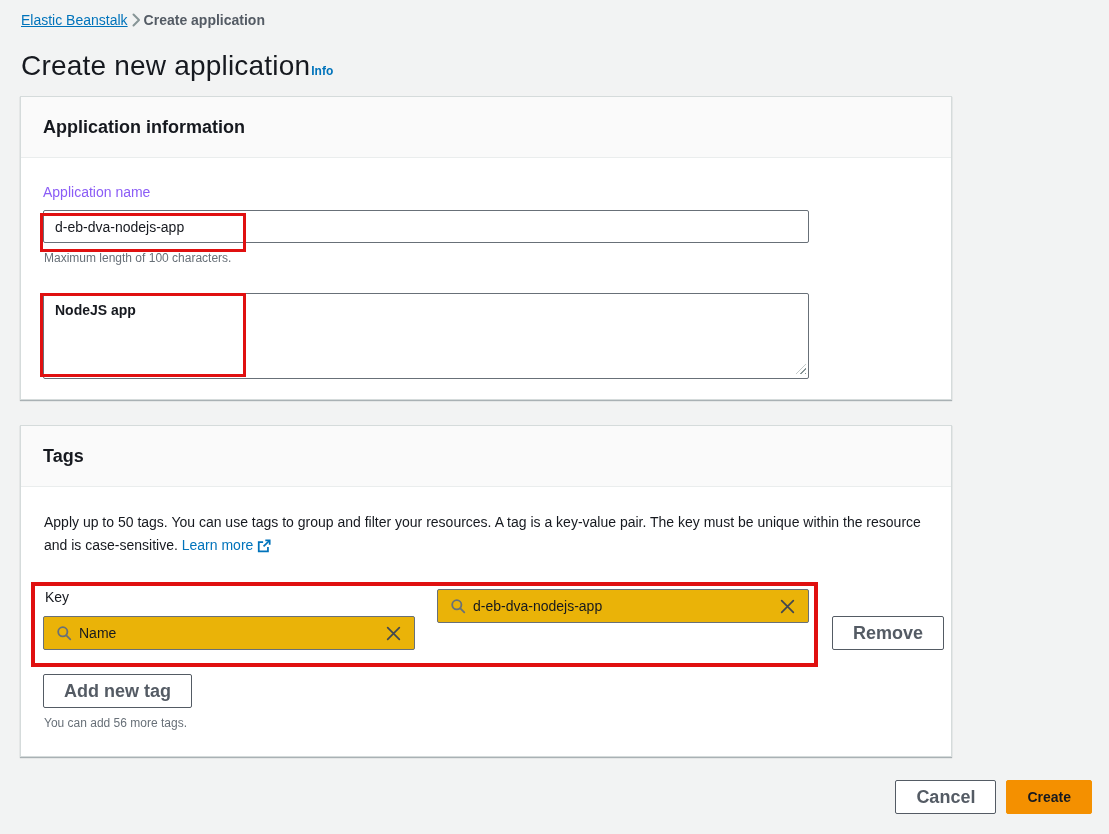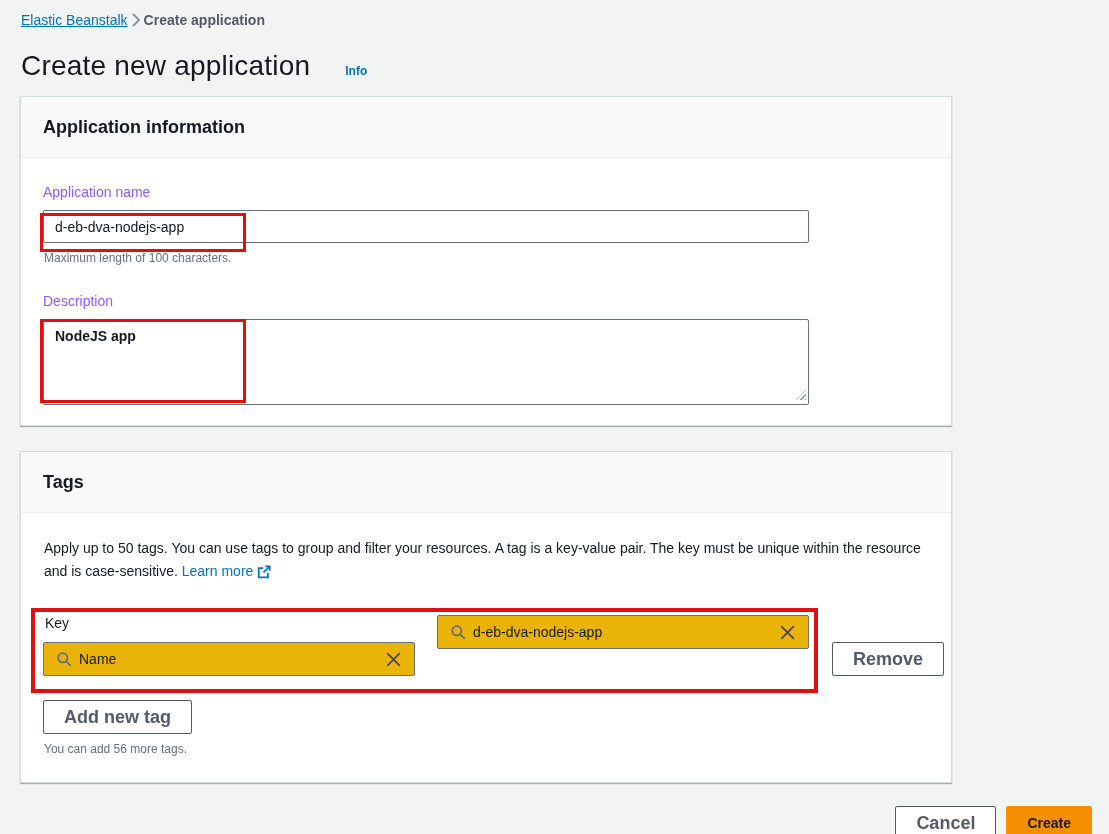--- a/index.html
+++ b/index.html
@@ -15,21 +15,21 @@
 
   
   .breadcrumb { padding: 12px 0 0 21px; display: flex; align-items: center; gap: 0; font-size: 14px; }
   .breadcrumb a { color: #0073bb; text-decoration: underline; cursor: pointer; }
   .crumb-current { color: #545b64; font-weight: 700; }
   .crumb-chevron { display: inline-flex; color: #879596; }
 
   
   .title-row { margin: 22px 0 0 21px; display: flex; align-items: baseline; gap: 1px; }
   .title-row h1 { margin: 0; font-size: 28px; font-weight: 400; color: #16191f; letter-spacing: 0.2px; }
-  .info-link { color: #0073bb; font-size: 12px; font-weight: 700; text-decoration: none; cursor: pointer; margin-left: 34px; }
+  .info-link { color: #0073bb; font-size: 12px; font-weight: 700; text-decoration: none; cursor: pointer; }
 
   
   .card {
     width: 932px; margin: 14px 0 0 20px;
     background: #ffffff;
     border: 1px solid #d5dbdb;
     box-shadow: 0 1px 1px rgba(0,28,36,0.3);
   }
   .card + .card { margin-top: 25px; }
   .card-header { background: #fafafa; border-bottom: 1px solid #eaeded; padding: 20px 22px 19px 22px; }
@@ -143,21 +143,20 @@
   <div class="card-body">
 
     <div class="field">
       <div class="field-label">Application name</div>
       <input class="text-input" type="text" value="d-eb-dva-nodejs-app" style="">
       <div class="annotation ann-name"></div>
       <div class="constraint">Maximum length of 100 characters.</div>
     </div>
 
     <div class="field description-field">
-      <div class="field-label">Description</div>
       <div class="textarea-wrap">
         <textarea class="text-area" style="">NodeJS app</textarea>
         <div class="annotation ann-desc"></div>
         <div class="resize-grip"></div>
       </div>
     </div>
 
   </div>
 </section>
 

